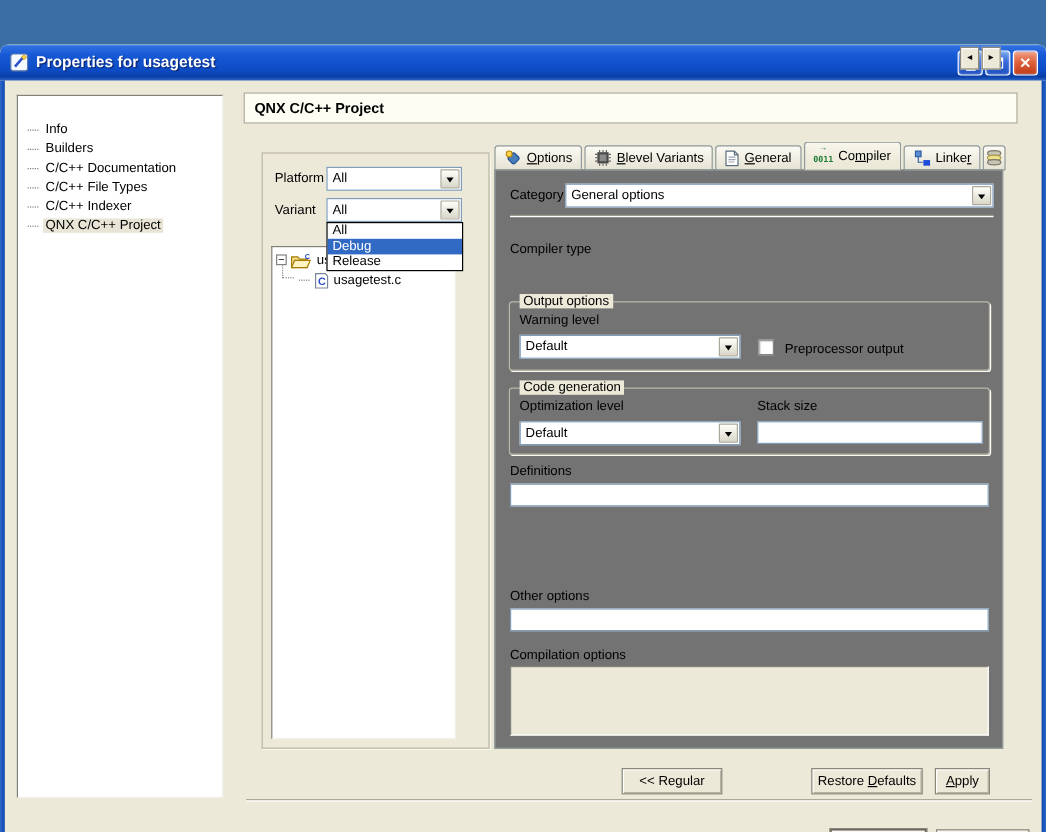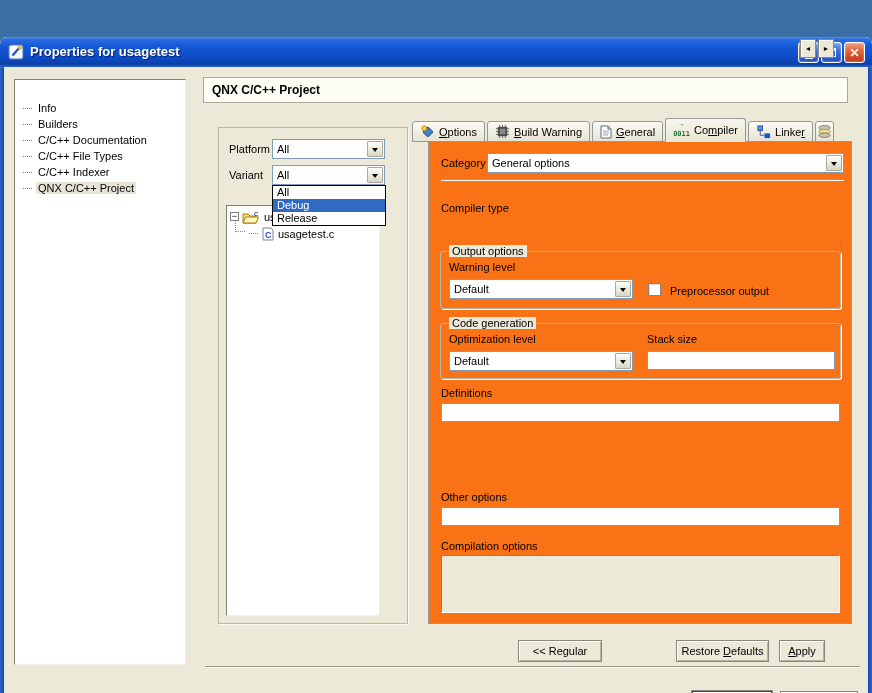--- a/index.html
+++ b/index.html
@@ -97,21 +97,21 @@
     border:1px solid #919B9C; border-radius:3px 3px 0 0; margin-right:2px;
     white-space:nowrap;
   }
   .tab.selected { height:24px; background:linear-gradient(180deg,#F8F6EC,#ECE9D8 80%); border-bottom:1px solid #ECE9D8; }
   .tab.partial { width:19px; padding:0 2px; overflow:hidden; }
   .tab-scroll { position:absolute; top:2px; width:16px; height:19px; background:#ECE9D8; border:1px solid #8A887C; box-shadow:inset 1px 1px 0 #fff; display:flex; align-items:center; justify-content:center; font-size:7px; }
   .binary-txt { font-size:7px; font-weight:bold; color:#1F7A33; font-family:"DejaVu Sans Mono",monospace; line-height:1; }
   .binary-arrow { display:block; font-size:7px; color:#1F7A33; line-height:4px; }
 
   
-  .tab-panel { position:absolute; left:428px; top:104px; width:424px; height:483px; border:1px solid #919B9C; background:#f97316; }
+  .tab-panel { position:absolute; left:412px; top:104px; width:424px; height:483px; border:1px solid #919B9C; background:#737373; }
   .comp-textarea { position:absolute; background:#ECE9D8; border:1px solid; border-color:#84827A #FFF #FFF #84827A; resize:none; font-family:"Liberation Sans",sans-serif; font-size:11px; }
 </style>
 </head>
 <body>
 
 <div class="window">
 
   <div class="titlebar">
     <svg class="title-icon" viewBox="0 0 16 16">
       <rect x="1" y="1" width="14" height="14" rx="2" fill="#F4F8FF" stroke="#5A7AA8"></rect>
@@ -217,21 +217,21 @@
         <circle cx="4.6" cy="4.6" r="2.6" fill="#FFD24A" stroke="#B8860B"></circle>
       </svg>
       <span><span class="mn">O</span><span>ptions</span></span>
     </div>
     <div class="tab">
       <svg width="15" height="15" viewBox="0 0 16 16">
         <rect x="3" y="3" width="10" height="10" fill="#4A4A4A"></rect>
         <rect x="5" y="5" width="6" height="6" fill="#8A8A8A"></rect>
         <path d="M5 1v2 M8 1v2 M11 1v2 M5 13v2 M8 13v2 M11 13v2 M1 5h2 M1 8h2 M1 11h2 M13 5h2 M13 8h2 M13 11h2" stroke="#5A5A5A"></path>
       </svg>
-      <span><span class="mn">B</span><span>uild Warning</span></span>
+      <span><span class="mn">B</span><span>level Variants</span></span>
     </div>
     <div class="tab">
       <svg width="12" height="14" viewBox="0 0 12 14">
         <path d="M1 1 h7 l3 3 v9 H1 Z" fill="#FFF" stroke="#5A6B7C"></path>
         <path d="M8 1 v3 h3" fill="none" stroke="#5A6B7C"></path>
         <path d="M3 6h6 M3 8h6 M3 10h5" stroke="#9AA6B2"></path>
       </svg>
       <span><span class="mn">G</span><span>eneral</span></span>
     </div>
     <div class="tab selected">

